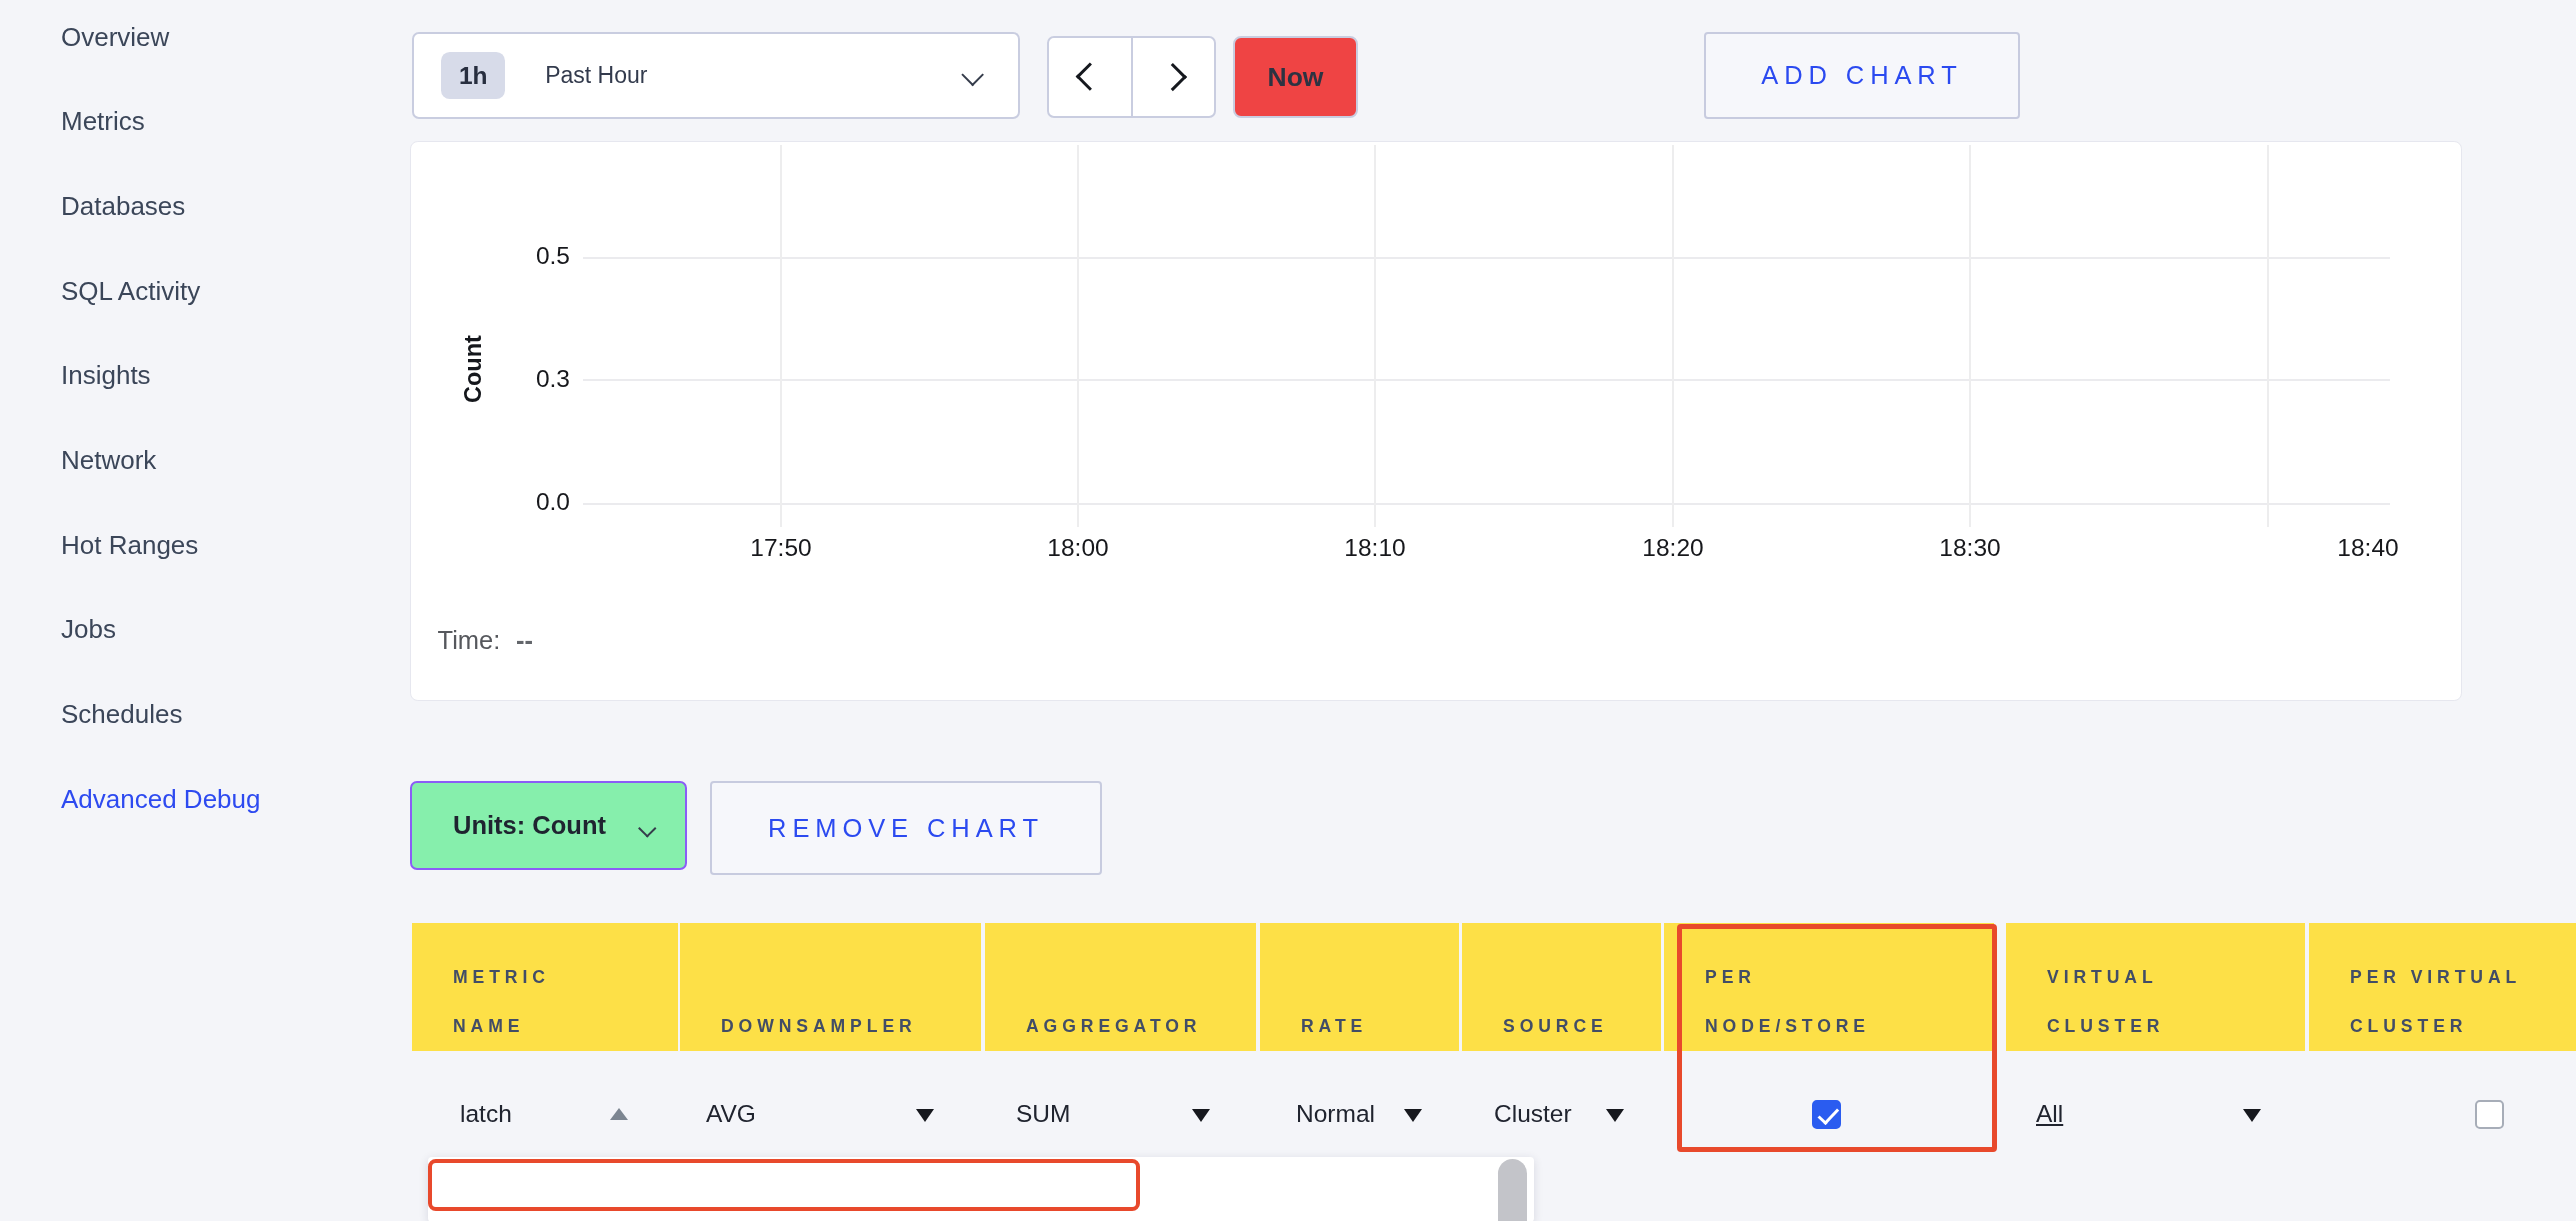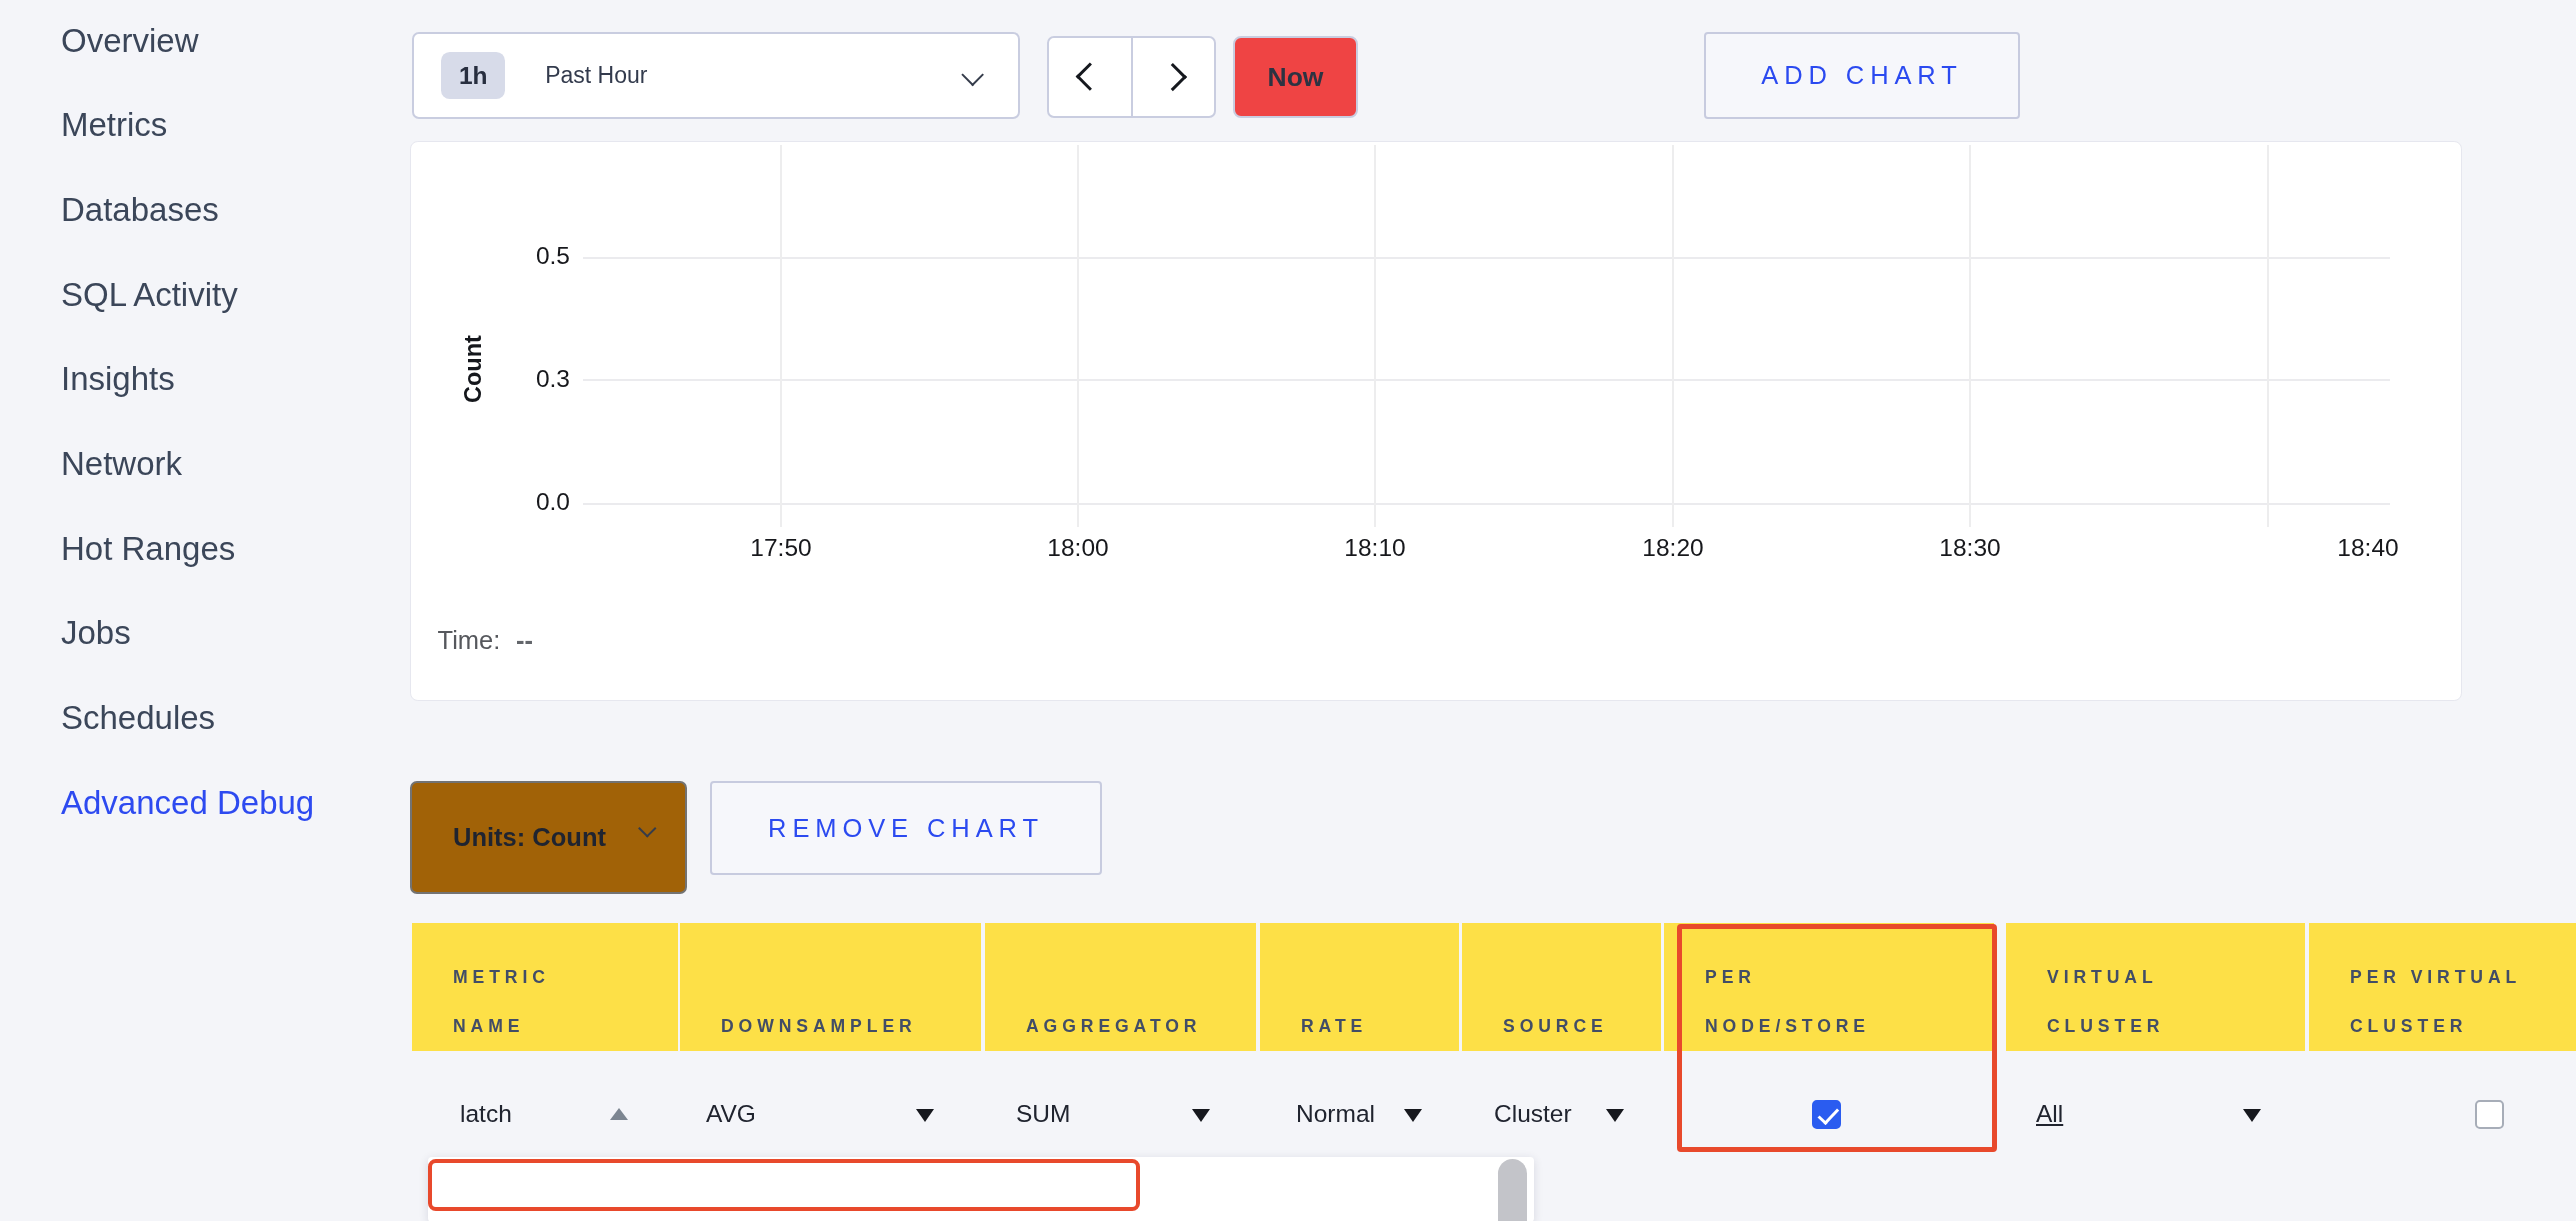--- a/index.html
+++ b/index.html
@@ -1,21 +1,21 @@
 <!DOCTYPE html>
 <html><head>
 <meta charset="utf-8">
 <style>
   html,body{margin:0;padding:0;}
   body{width:2576px;height:1221px;overflow:hidden;background:#f4f5f9;
        font-family:"Liberation Sans",sans-serif;position:relative;}
 
   
   .sidebar{position:absolute;left:61px;top:0;width:323px;}
-  .side-item{position:absolute;left:0;font-size:33px;color:#3b4659;white-space:nowrap;cursor:pointer;}
+  .side-item{position:absolute;left:0;font-size:26px;color:#3b4659;white-space:nowrap;cursor:pointer;}
   .side-item.active{color:#2d4af0;font-weight:500;}
 
   
   .time-selector{position:absolute;left:412px;top:32px;width:608px;height:87px;background:#fff;
     border:2px solid #c9cde0;border-radius:6.9px;box-sizing:border-box;display:flex;align-items:center;cursor:pointer;}
   .tr-badge{margin-left:27.4px;background:#d7dbe9;color:#272e3f;font-weight:700;font-size:24.5px;
     padding:9.8px 17.6px;border-radius:8.8px;}
   .tr-label{margin-left:40px;font-size:23px;color:#333b4d;}
   .chev{display:inline-block;border-style:solid;border-color:#353c4b;border-width:2.9px 2.9px 0 0;
     width:13.7px;height:13.7px;}
@@ -49,22 +49,22 @@
   #plot{position:absolute;left:0;top:0;right:0;bottom:0;}
   .hline{position:absolute;left:172px;width:1807px;height:2px;background:#ebebee;}
   .vline{position:absolute;top:2.9px;width:2px;height:382px;background:#ededee;}
   .ytick{position:absolute;left:61px;width:98px;text-align:right;font-size:24.5px;color:#17181c;}
   .xtick{position:absolute;top:392px;transform:translateX(-50%);font-size:24.5px;color:#17181c;}
   .time-readout{position:absolute;left:26.5px;top:484px;font-size:25.5px;color:#56585d;}
   .time-readout .t-label{font-weight:400;}
   .time-readout .t-value{margin-left:15.7px;font-weight:600;color:#63666b;}
 
   
-  .units-selector{position:absolute;left:410px;top:781px;width:277px;height:113px;background:#a16207;
-    border:2px solid #737373;border-radius:6.9px;box-sizing:border-box;display:flex;align-items:center;cursor:pointer;}
+  .units-selector{position:absolute;left:410px;top:781px;width:277px;height:89px;background:#86efac;
+    border:2px solid #8b5cf6;border-radius:6.9px;box-sizing:border-box;display:flex;align-items:center;cursor:pointer;}
   .units-label{margin-left:41px;font-size:25.5px;font-weight:700;color:#1f2430;}
   .units-chev{position:absolute;right:31px;top:39px;width:10.8px;height:10.8px;}
 
   
   .hcell{position:absolute;top:923px;height:128px;background:#fde047;display:flex;align-items:flex-end;
     box-sizing:border-box;padding-left:41px;}
   .hcell span{font-size:17.6px;font-weight:600;letter-spacing:4.9px;color:#424d66;line-height:49px;display:block;}
   .hc-metric{left:412px;width:266px;} .hc-metric span{max-width:172px;}
   .hc-down{left:680px;width:301px;}
   .hc-agg{left:985px;width:271px;}

